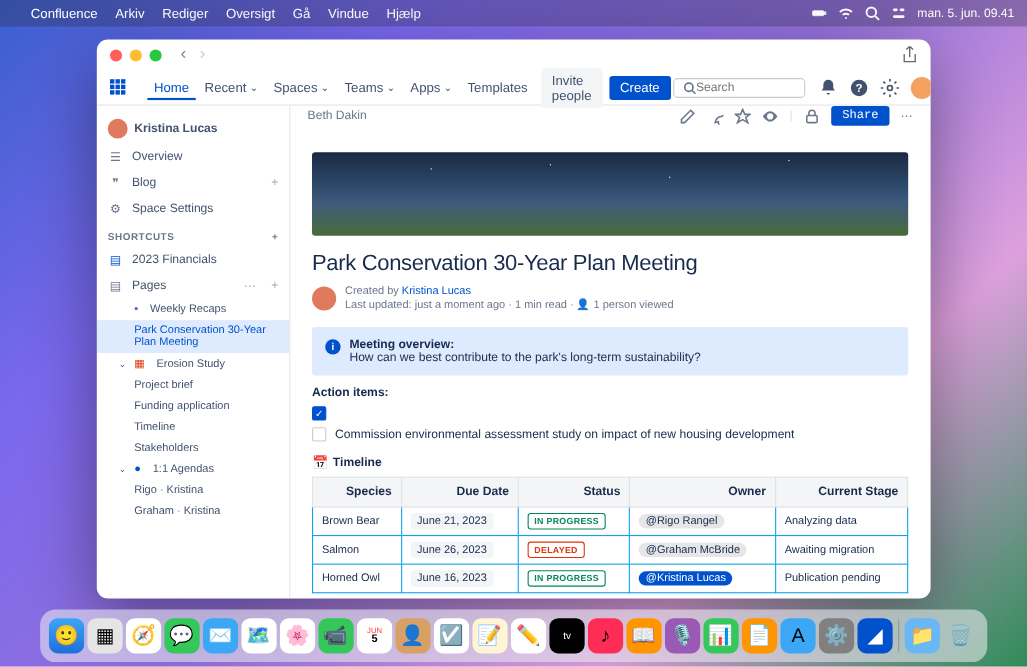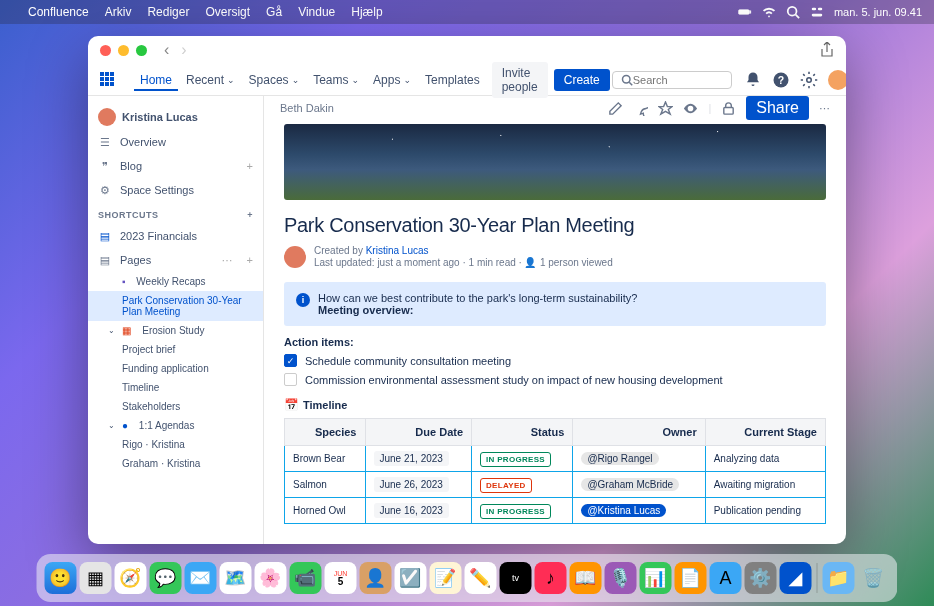--- a/index.html
+++ b/index.html
@@ -40,25 +40,25 @@
 .sb-avatar { width: 18px; height: 18px; border-radius: 50%; background: #e07a5f; }
 .sb-item { display: flex; align-items: center; gap: 8px; padding: 5px 10px; cursor: pointer; }
 .sb-icon { width: 14px; height: 14px; color: #6b778c; display: flex; align-items: center; justify-content: center; flex-shrink: 0; }
 .sb-header { padding: 8px 10px 4px; font-size: 9px; font-weight: 700; color: #6b778c; letter-spacing: 0.5px; display: flex; align-items: flex-start; }
 .sb-header .plus { margin-left: auto; color: #6b778c; cursor: pointer; }
 .sb-tree-item { display: flex; align-items: center; gap: 4px; padding: 4px 0 4px 20px; cursor: pointer; font-size: 10px; }
 .sb-tree-item.active { background: #deebff; color: #0052cc; }
 .sb-tree-item.sub { padding-left: 34px; }
 .tree-chevron { font-size: 8px; width: 10px; flex-shrink: 0; }
 
-.main { flex: 1; overflow-y: auto; display: flex; flex-direction: column; }
+.main { flex: 1; overflow-y: auto; display: flex; flex-direction: column; gap: 20px; }
 .breadcrumb-row { height: 28px; display: flex; align-items: center; padding: 0 16px; font-size: 11px; color: #6b778c; }
 .breadcrumb-actions { margin-left: auto; display: flex; gap: 10px; align-items: center; }
 .breadcrumb-actions .icon { width: 15px; height: 15px; color: #6b778c; cursor: pointer; }
-.share-btn { background: #0052cc; color: #fff; padding: 3px 10px; border-radius: 3px; font-size: 16px; cursor: pointer; }
+.share-btn { background: #0052cc; color: #fff; padding: 3px 10px; border-radius: 3px; font-size: 11px; cursor: pointer; font-family: Liberation Mono, monospace; }
 .content { padding: 0 20px 20px; }
 .hero { width: 100%; height: 76px; border-radius: 3px; margin-top: 4px; background: linear-gradient(180deg, #1a2942 0%, #2d4a6b 40%, #3d5a7d 60%, #4a6b3a 100%); position: relative; overflow: hidden; }
 .hero::before { content: ''; position: absolute; inset: 0; background: radial-gradient(1px 1px at 20% 20%, #fff, transparent), radial-gradient(1px 1px at 60% 30%, #fff, transparent), radial-gradient(1px 1px at 80% 10%, #fff, transparent), radial-gradient(1px 1px at 40% 15%, #fff, transparent); }
 .page-title { font-size: 20px; font-weight: 500; color: #172b4d; margin-top: 14px; letter-spacing: -0.3px; }
 .byline { display: flex; align-items: center; gap: 8px; margin-top: 8px; font-size: 10px; color: #6b778c; }
 .byline-avatar { width: 22px; height: 22px; border-radius: 50%; background: #e07a5f; }
 .byline-text { display: flex; flex-direction: column; gap: 1px; }
 .info-panel { background: #deebff; border-radius: 3px; padding: 10px 12px; margin-top: 14px; display: flex; gap: 8px; font-size: 11px; color: #172b4d; }
 .info-icon { width: 14px; height: 14px; border-radius: 50%; background: #0052cc; color: #fff; display: flex; align-items: center; justify-content: center; font-size: 9px; font-weight: 700; flex-shrink: 0; margin-top: 1px; }
 .section-label { font-size: 11px; font-weight: 600; color: #172b4d; margin-top: 10px; }
@@ -283,29 +283,28 @@
         <div class="byline">
           <div class="byline-avatar"></div>
           <div class="byline-text">
             <div><span>Created by</span> <span style="color:#0052cc">Kristina Lucas</span></div>
             <div><span>Last updated: just a moment ago · 1 min read · </span><span>👤 </span><span>1 person viewed</span></div>
           </div>
         </div>
         <div class="info-panel">
           <div class="info-icon">i</div>
           <div>
+            <div style="font-weight:600">Meeting overview:</div>
             <div>How can we best contribute to the park's long-term sustainability?</div>
-            <div style="font-weight:600">Meeting overview:</div>
           </div>
         </div>
         <div class="section-label">Action items:</div>
         <div class="action-items">
           <div class="action-item">
             <div class="checkbox checked">✓</div>
-            <span>Schedule community consultation meeting</span>
           </div>
           <div class="action-item">
             <div class="checkbox"></div>
             <span>Commission environmental assessment study on impact of new housing development</span>
           </div>
         </div>
         <div class="timeline-header">
             <span class="cal-emoji">📅</span>
             <span>Timeline</span>
           </div>

